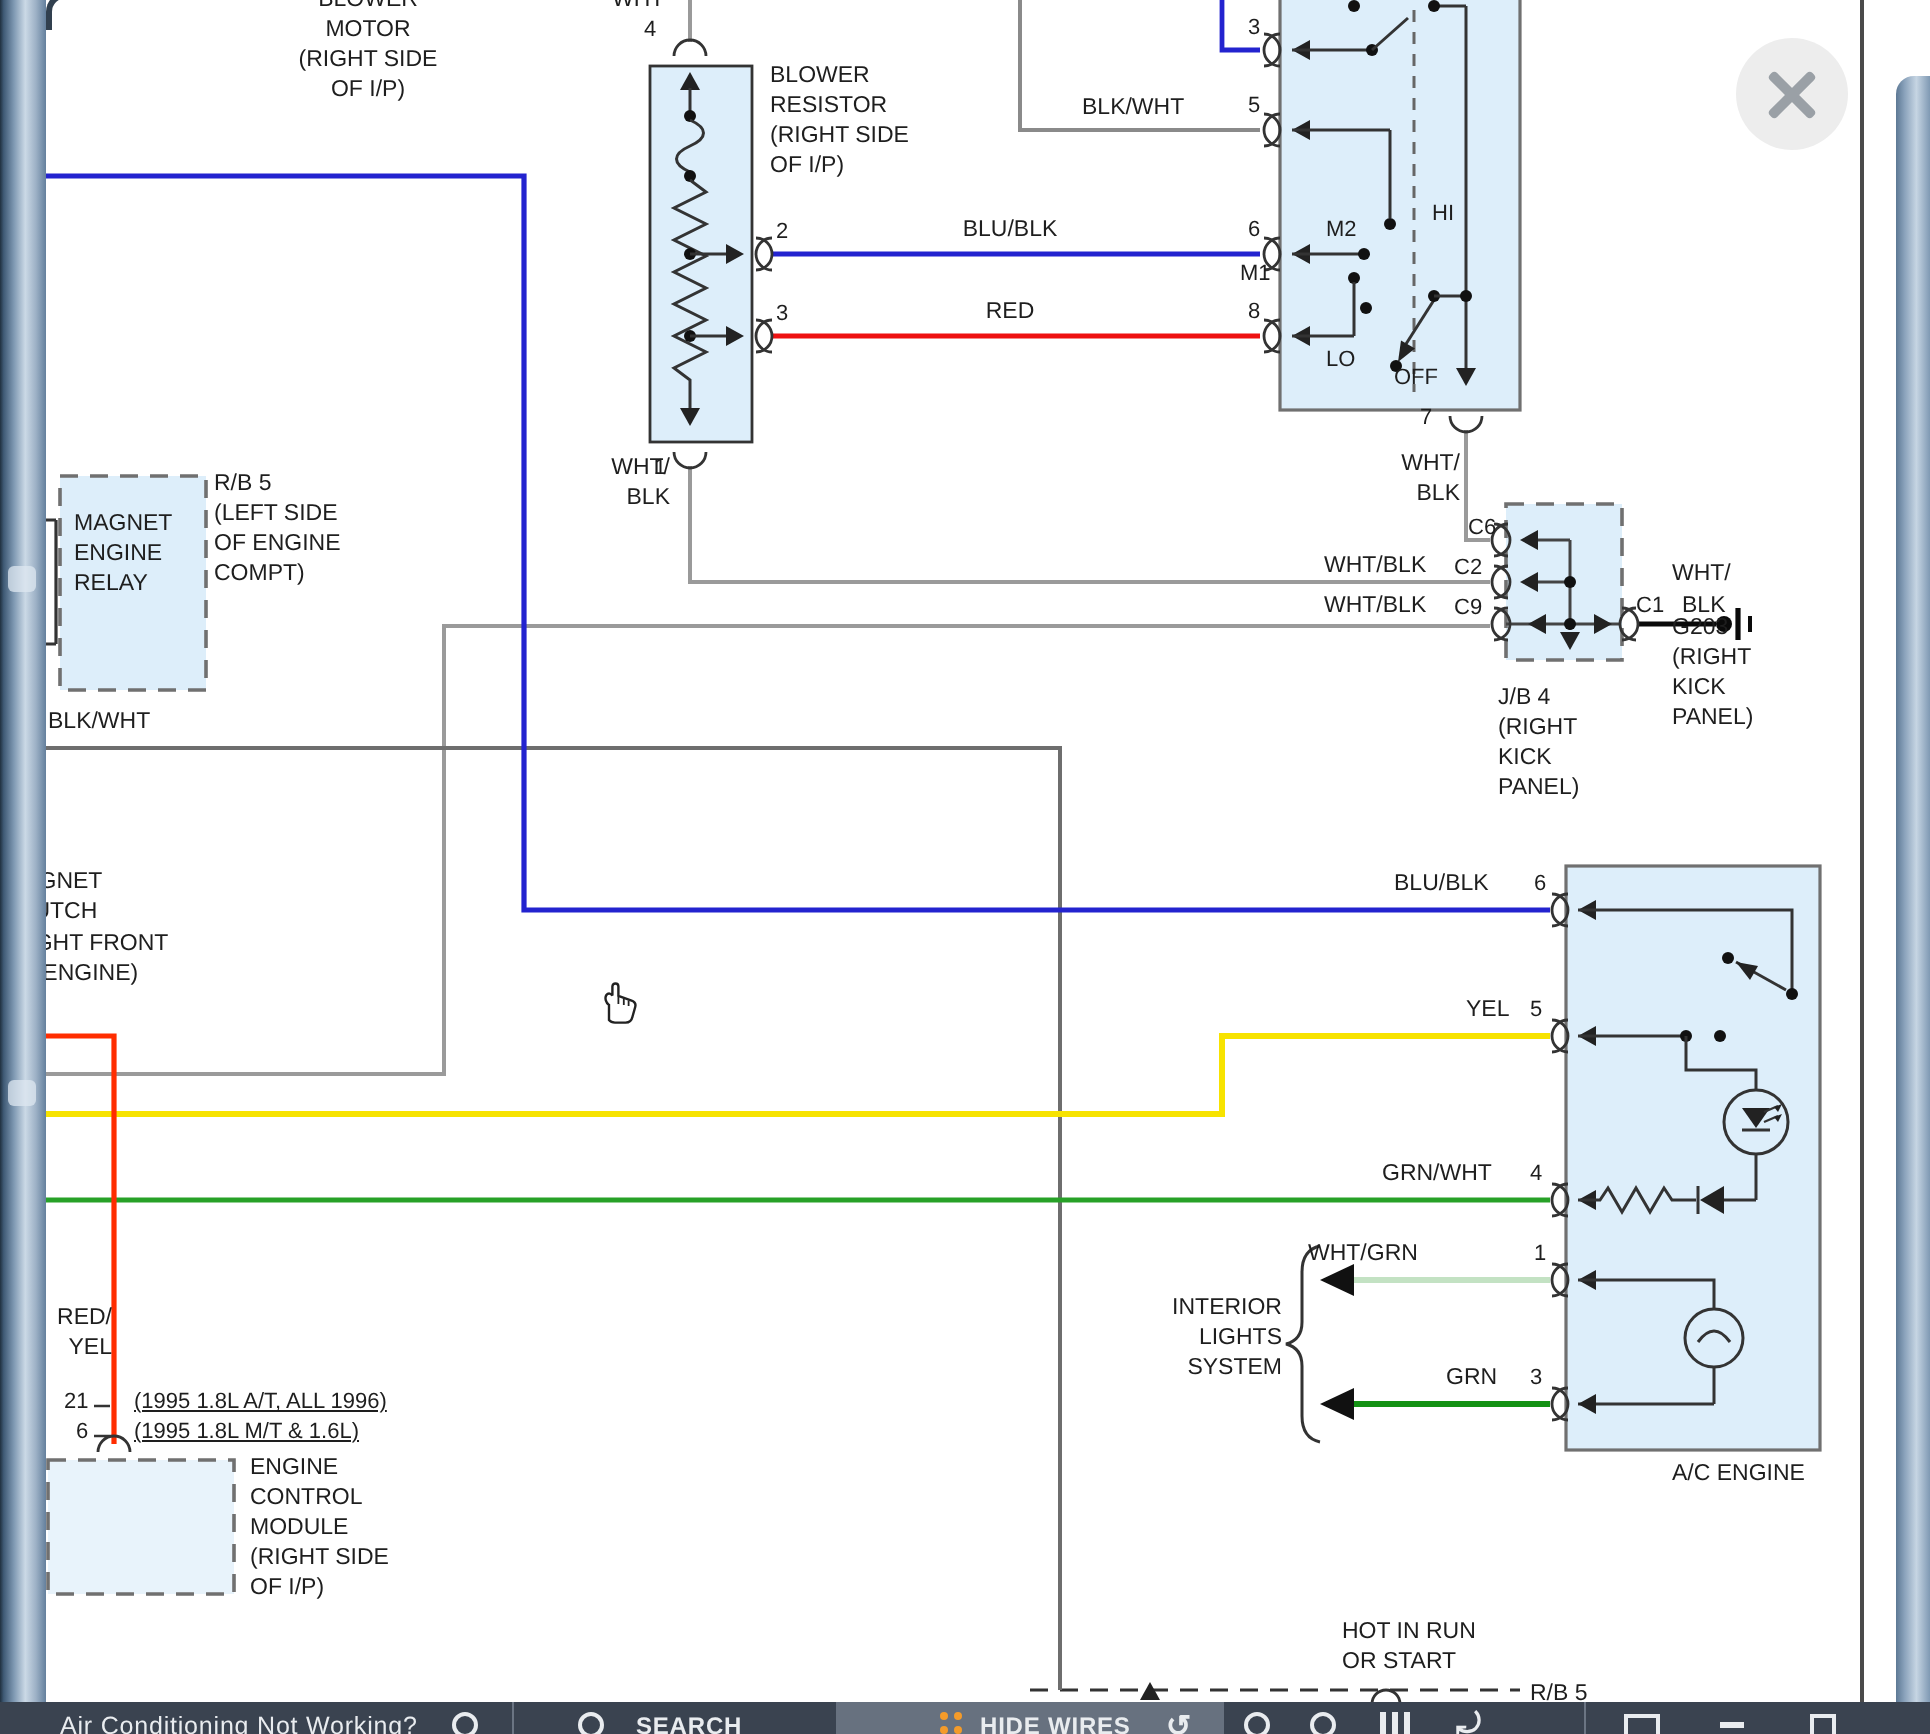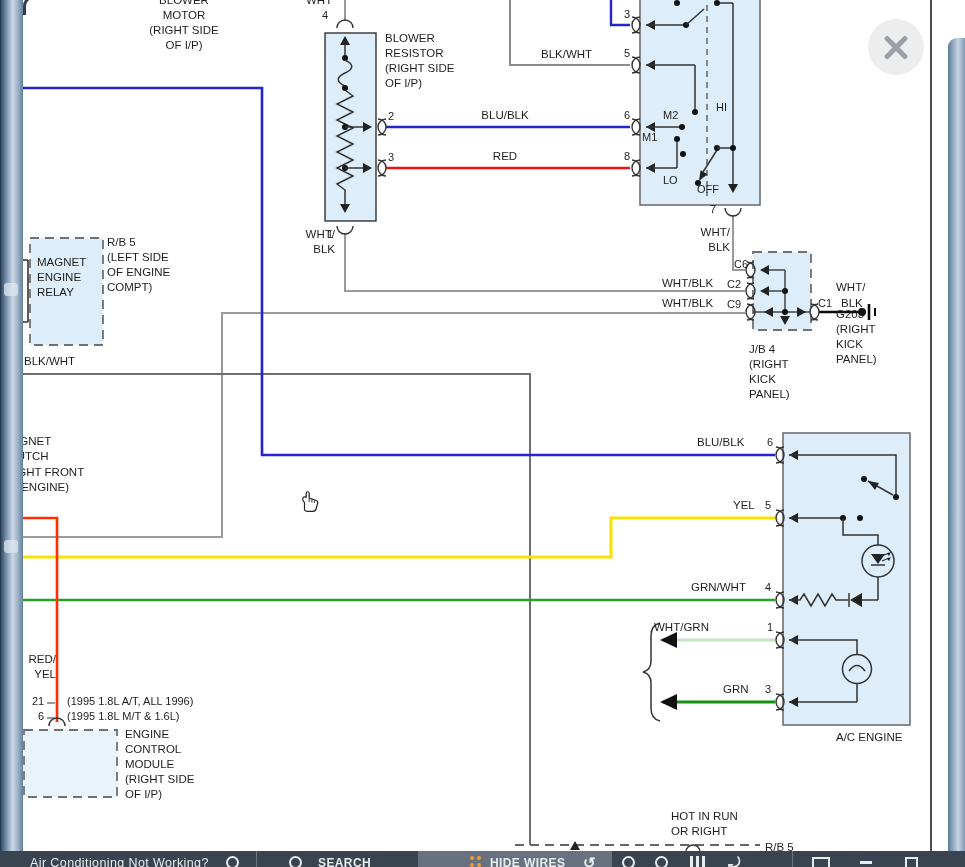--- a/index.html
+++ b/index.html
@@ -2,21 +2,21 @@
 <html><head>
 <meta charset="utf-8">
 <style>
   html,body{margin:0;padding:0;background:#fff;}
   body{width:965px;height:867px;overflow:hidden;position:relative;
        font-family:"Liberation Sans",sans-serif;}
   #stage{position:absolute;inset:0;width:965px;height:867px;}
   .lbl{position:absolute;font-size:11.5px;line-height:15px;color:#1e1e1e;
        white-space:pre-line;z-index:5;}
   .num{font-size:11px;}
-  .small{font-size:11px;}
+  .small{font-size:11px;text-decoration:underline;}
   .ctr{text-align:center;}
   .rgt{text-align:right;}
   svg.wires{position:absolute;left:0;top:0;z-index:3;}
   
   #left-strip{position:absolute;left:0;top:0;width:23px;height:867px;z-index:8;
     background:linear-gradient(90deg,#20303f 0%,#3f5a75 8%,#7e98b2 30%,#cbd9e6 55%,#9db1c6 78%,#64809d 100%);}
   .strip-notch{position:absolute;left:4px;width:14px;height:13px;border-radius:3px;
     background:#dde7f0;opacity:.75;}
   #right-strip{position:absolute;left:948px;top:38px;width:17px;height:829px;z-index:8;
     border-top-left-radius:9px;
@@ -257,21 +257,21 @@
   <div class="lbl ctr" style="left:450px;top:108px;width:110px">BLU/BLK</div>
   <div class="lbl num" style="left:624px;top:108px">6</div>
   <div class="lbl num" style="left:388px;top:150px">3</div>
   <div class="lbl ctr" style="left:450px;top:149px;width:110px">RED</div>
   <div class="lbl num" style="left:624px;top:149px">8</div>
   <div class="lbl" style="left:541px;top:47px">BLK/WHT</div>
   <div class="lbl num" style="left:624px;top:46px">5</div>
   <div class="lbl num" style="left:624px;top:7px">3</div>
   <div class="lbl num" style="left:716px;top:100px">HI</div>
   <div class="lbl num" style="left:663px;top:108px">M2</div>
-  <div class="lbl num" style="left:642px;top:130px">M1</div>
+  <div class="lbl num" style="left:620px;top:130px">M1</div>
   <div class="lbl num" style="left:663px;top:173px">LO</div>
   <div class="lbl num" style="left:697px;top:182px">OFF</div>
   <div class="lbl num" style="left:710px;top:202px">7</div>
   <div class="lbl num" style="left:327px;top:227px">1</div>
   <div class="lbl rgt" style="left:299px;top:227px;width:36px">WHT/
 BLK</div>
   <div class="lbl rgt" style="left:690px;top:225px;width:40px">WHT/
 BLK</div>
   <div class="lbl num" style="left:734px;top:257px">C6</div>
   <div class="lbl" style="left:662px;top:276px">WHT/BLK</div>
@@ -305,34 +305,37 @@
   <div class="lbl" style="left:697px;top:435px">BLU/BLK</div>
   <div class="lbl num" style="left:767px;top:435px">6</div>
   <div class="lbl" style="left:733px;top:498px">YEL</div>
   <div class="lbl num" style="left:765px;top:498px">5</div>
   <div class="lbl" style="left:691px;top:580px">GRN/WHT</div>
   <div class="lbl num" style="left:765px;top:580px">4</div>
   <div class="lbl" style="left:654px;top:620px">WHT/GRN</div>
   <div class="lbl num" style="left:767px;top:620px">1</div>
   <div class="lbl" style="left:723px;top:682px">GRN</div>
   <div class="lbl num" style="left:765px;top:682px">3</div>
+  <div class="lbl rgt" style="left:563px;top:647px;width:78px">INTERIOR
+LIGHTS
+SYSTEM</div>
   <div class="lbl" style="left:836px;top:730px">A/C ENGINE</div>
   <div class="lbl rgt" style="left:18px;top:652px;width:38px">RED/
 YEL</div>
   <div class="lbl num" style="left:32px;top:694px">21</div>
   <div class="lbl num" style="left:38px;top:709px">6</div>
   <div class="lbl small" style="left:67px;top:694px">(1995 1.8L A/T, ALL 1996)</div>
   <div class="lbl small" style="left:67px;top:709px">(1995 1.8L M/T &amp; 1.6L)</div>
   <div class="lbl" style="left:125px;top:727px">ENGINE
 CONTROL
 MODULE
 (RIGHT SIDE
 OF I/P)</div>
   <div class="lbl" style="left:671px;top:809px">HOT IN RUN
-OR RIGHT</div>
+OR START</div>
   <div class="lbl" style="left:765px;top:840px">R/B 5</div>
 
   <div id="page-corner"></div>
   <div id="page-border-right"></div>
   <div id="left-strip">
     <div class="strip-notch" style="top:283px"></div>
     <div class="strip-notch" style="top:540px"></div>
   </div>
   <div id="right-strip"></div>
 

